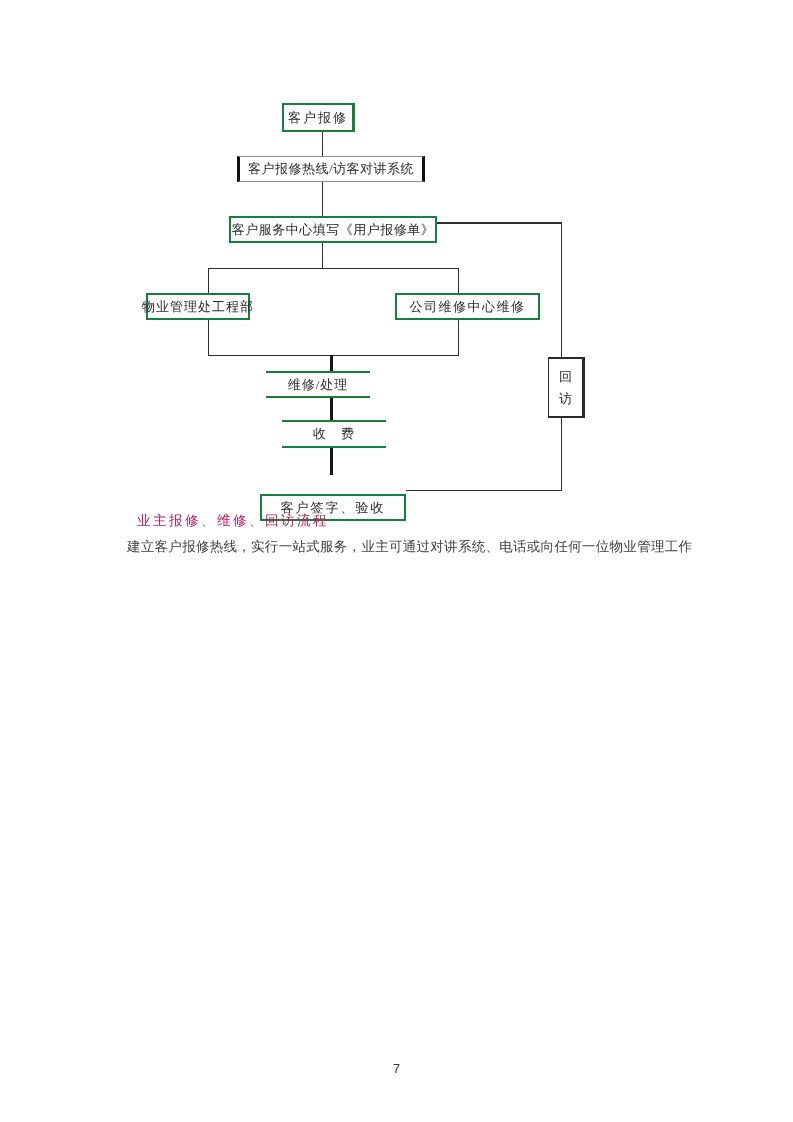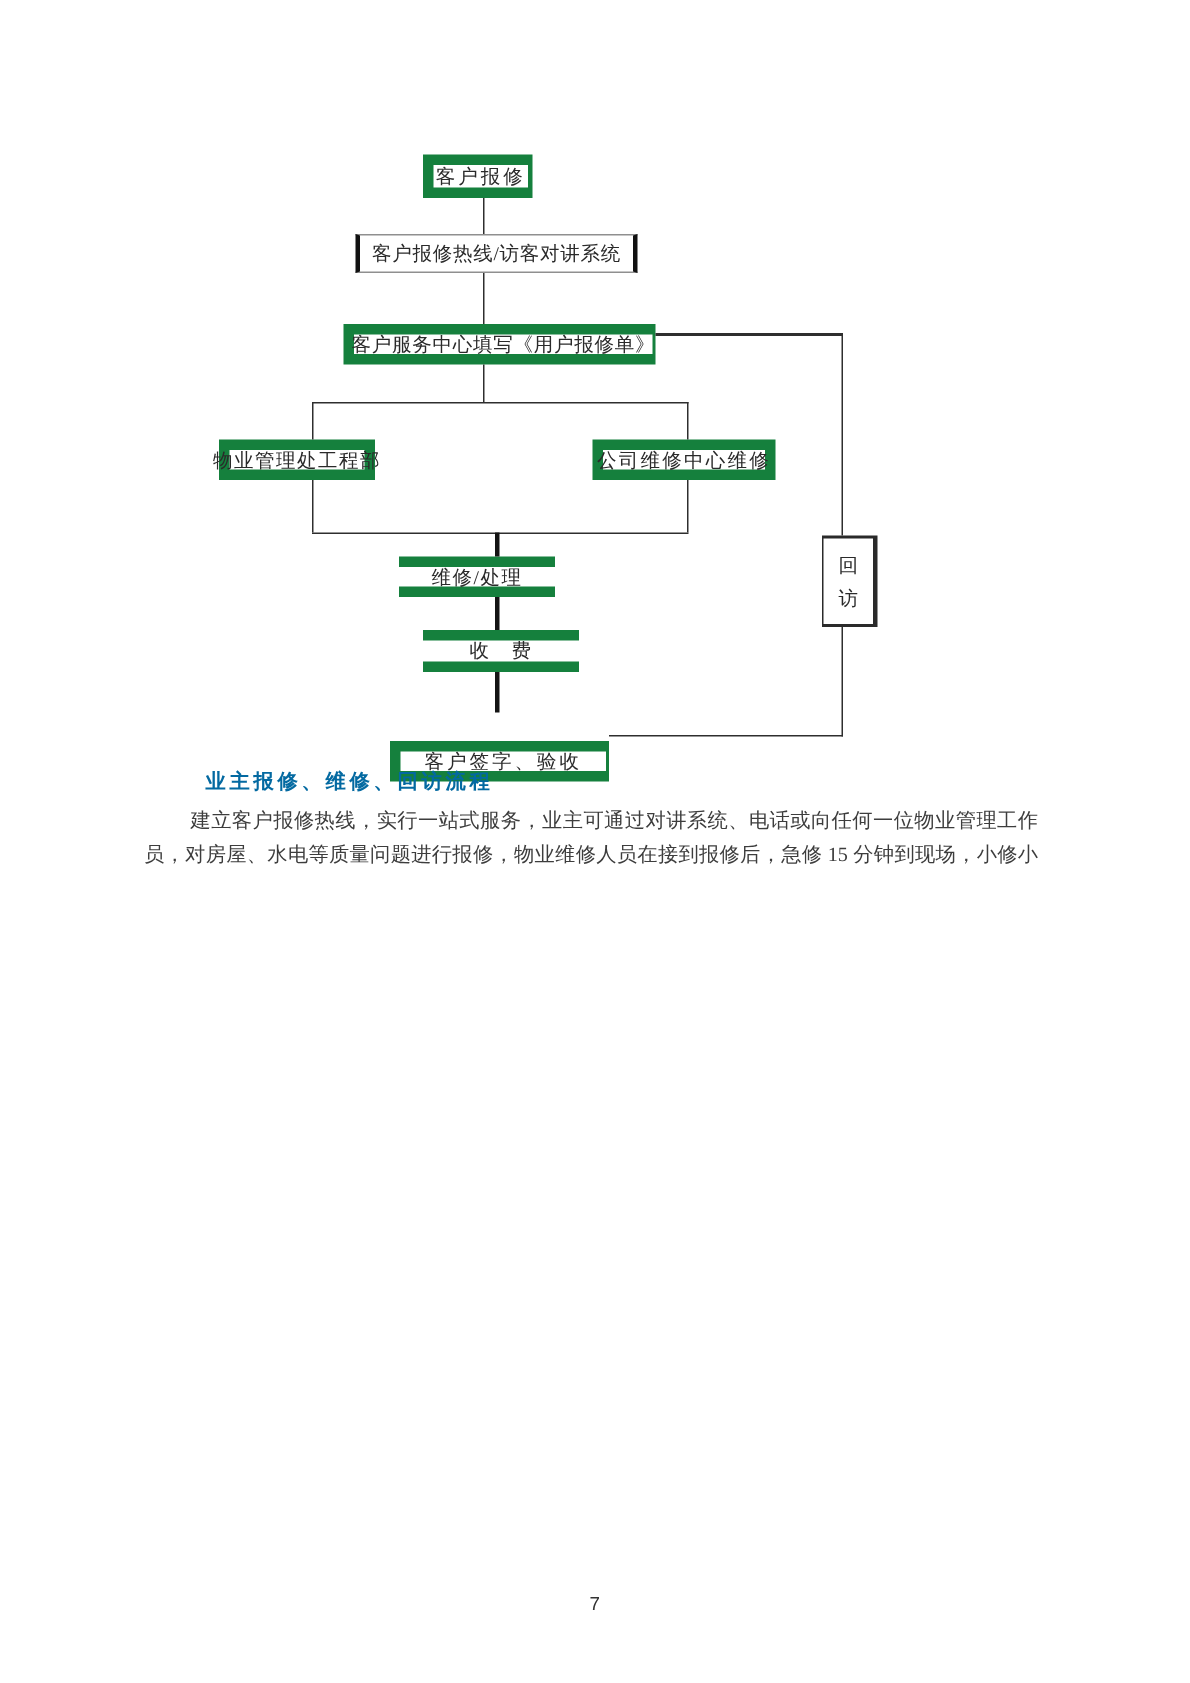--- a/index.html
+++ b/index.html
@@ -8,49 +8,49 @@
     font-family: "Liberation Serif", "DejaVu Serif", serif;
     width: 793px; height: 1122px; position: relative;
   }
   .page {
     position: absolute; left: 0; top: 0;
     width: 793px; height: 1122px; background: #ffffff; overflow: hidden;
   }
   
   .fc-box {
     position: absolute;
-    border: 7px solid #15803d;
+    border: 2px solid #15803d;
     color: #2a2a2a;
     font-size: 13px;
     display: flex; align-items: center; justify-content: center;
     text-align: center; white-space: nowrap;
     background: #fff;
   }
   .b1 { left: 282px; top: 103px; width: 73px; height: 29px; border-right-width: 3px; letter-spacing: 2px; }
   .b2 { left: 237px; top: 156px; width: 188px; height: 26px;
         border-top: 1px solid #8f8f8f; border-bottom: 1px solid #8f8f8f;
         border-left: 3px solid #111; border-right: 3px solid #111; letter-spacing: 0.5px; }
   .b3 { left: 229px; top: 216px; width: 208px; height: 27px; border-right-width: 2px; letter-spacing: 0.5px; }
   .b4 { left: 146px; top: 293px; width: 104px; height: 27px; letter-spacing: 1px; }
-  .b5 { left: 395px; top: 293px; width: 122px; height: 27px; letter-spacing: 1.5px; }
+  .b5 { left: 395px; top: 293px; width: 145px; height: 27px; letter-spacing: 1.5px; }
   .b6 { left: 266px; top: 371px; width: 104px; height: 27px;
         border-left: none; border-right: none; letter-spacing: 1px; }
   .b7 { left: 282px; top: 420px; width: 104px; height: 28px;
         border-left: none; border-right: none; letter-spacing: 1px; }
   .b8 { left: 260px; top: 475px; width: 146px; height: 27px; border-right-width: 2px; letter-spacing: 2px; margin-top: 19px; }
   .b9 { left: 548px; top: 357px; width: 37px; height: 61px;
         border: 1px solid #2a2a2a; border-top-width: 2px; border-bottom-width: 2px; border-right-width: 3px;
         flex-direction: column; line-height: 22px; letter-spacing: 0; }
   
   .ln { position: absolute; background: #2e2e2e; }
   .thick { background: #141414; }
   
   .heading {
     position: absolute; left: 137px; top: 512px;
-    font-size: 13.5px; color: #0369a1; letter-spacing: 2.5px; white-space: nowrap; font-weight: bold;
+    font-size: 13.5px; color: #be185d; letter-spacing: 2.5px; white-space: nowrap;
   }
   .para {
     position: absolute; left: 96px; top: 535px; width: 596px;
     font-size: 13.5px; color: #3d3d3d;
   }
   .para .pline {
     height: 23px; line-height: 23px;
     text-align: justify; text-align-last: justify; text-justify: inter-character;
     overflow: hidden;
   }
@@ -93,18 +93,17 @@
   <div class="ln thick" style="left:330px; top:398px; width:3px; height:22px;"></div>
   <div class="ln thick" style="left:330px; top:448px; width:3px; height:27px;"></div>
   <div class="ln" style="left:437px; top:222px; width:125px; height:2px;"></div>
   <div class="ln" style="left:561px; top:224px; width:1px; height:133px;"></div>
   <div class="ln" style="left:561px; top:418px; width:1px; height:73px;"></div>
   <div class="ln" style="left:406px; top:490px; width:156px; height:1px;"></div>
 
   <div class="heading">业主报修、维修、回访流程</div>
   <div class="para">
     <div class="pline first">建立客户报修热线，实行一站式服务，业主可通过对讲系统、电话或向任何一位物业管理工作人</div>
-    <div class="pline">员，对房屋、水电等质量问题进行报修，物业维修人员在接到报修后，急修 15 分钟到现场，小修小</div>
   </div>
 
   <div class="page-number">7</div>
 
 </div>
 
 </body></html>

